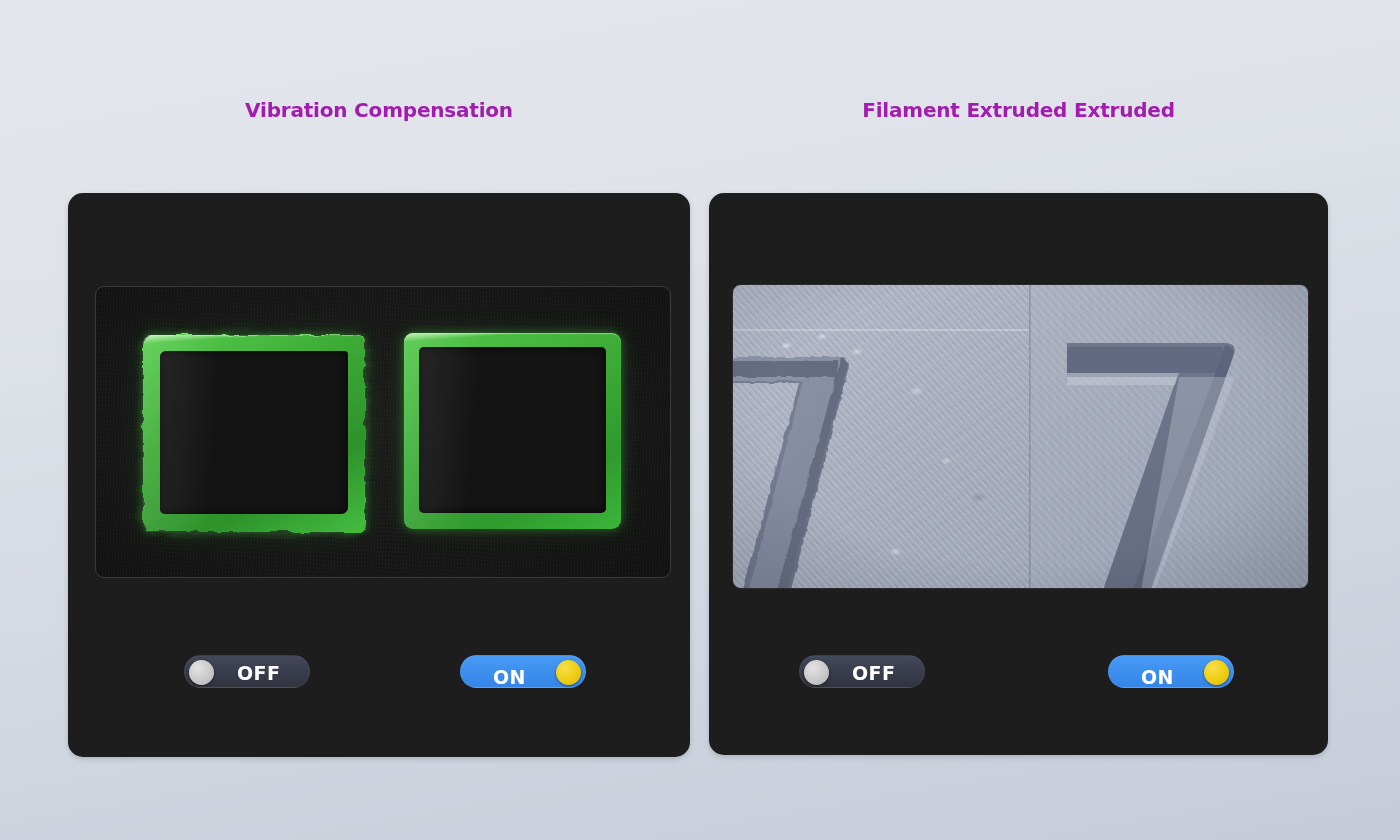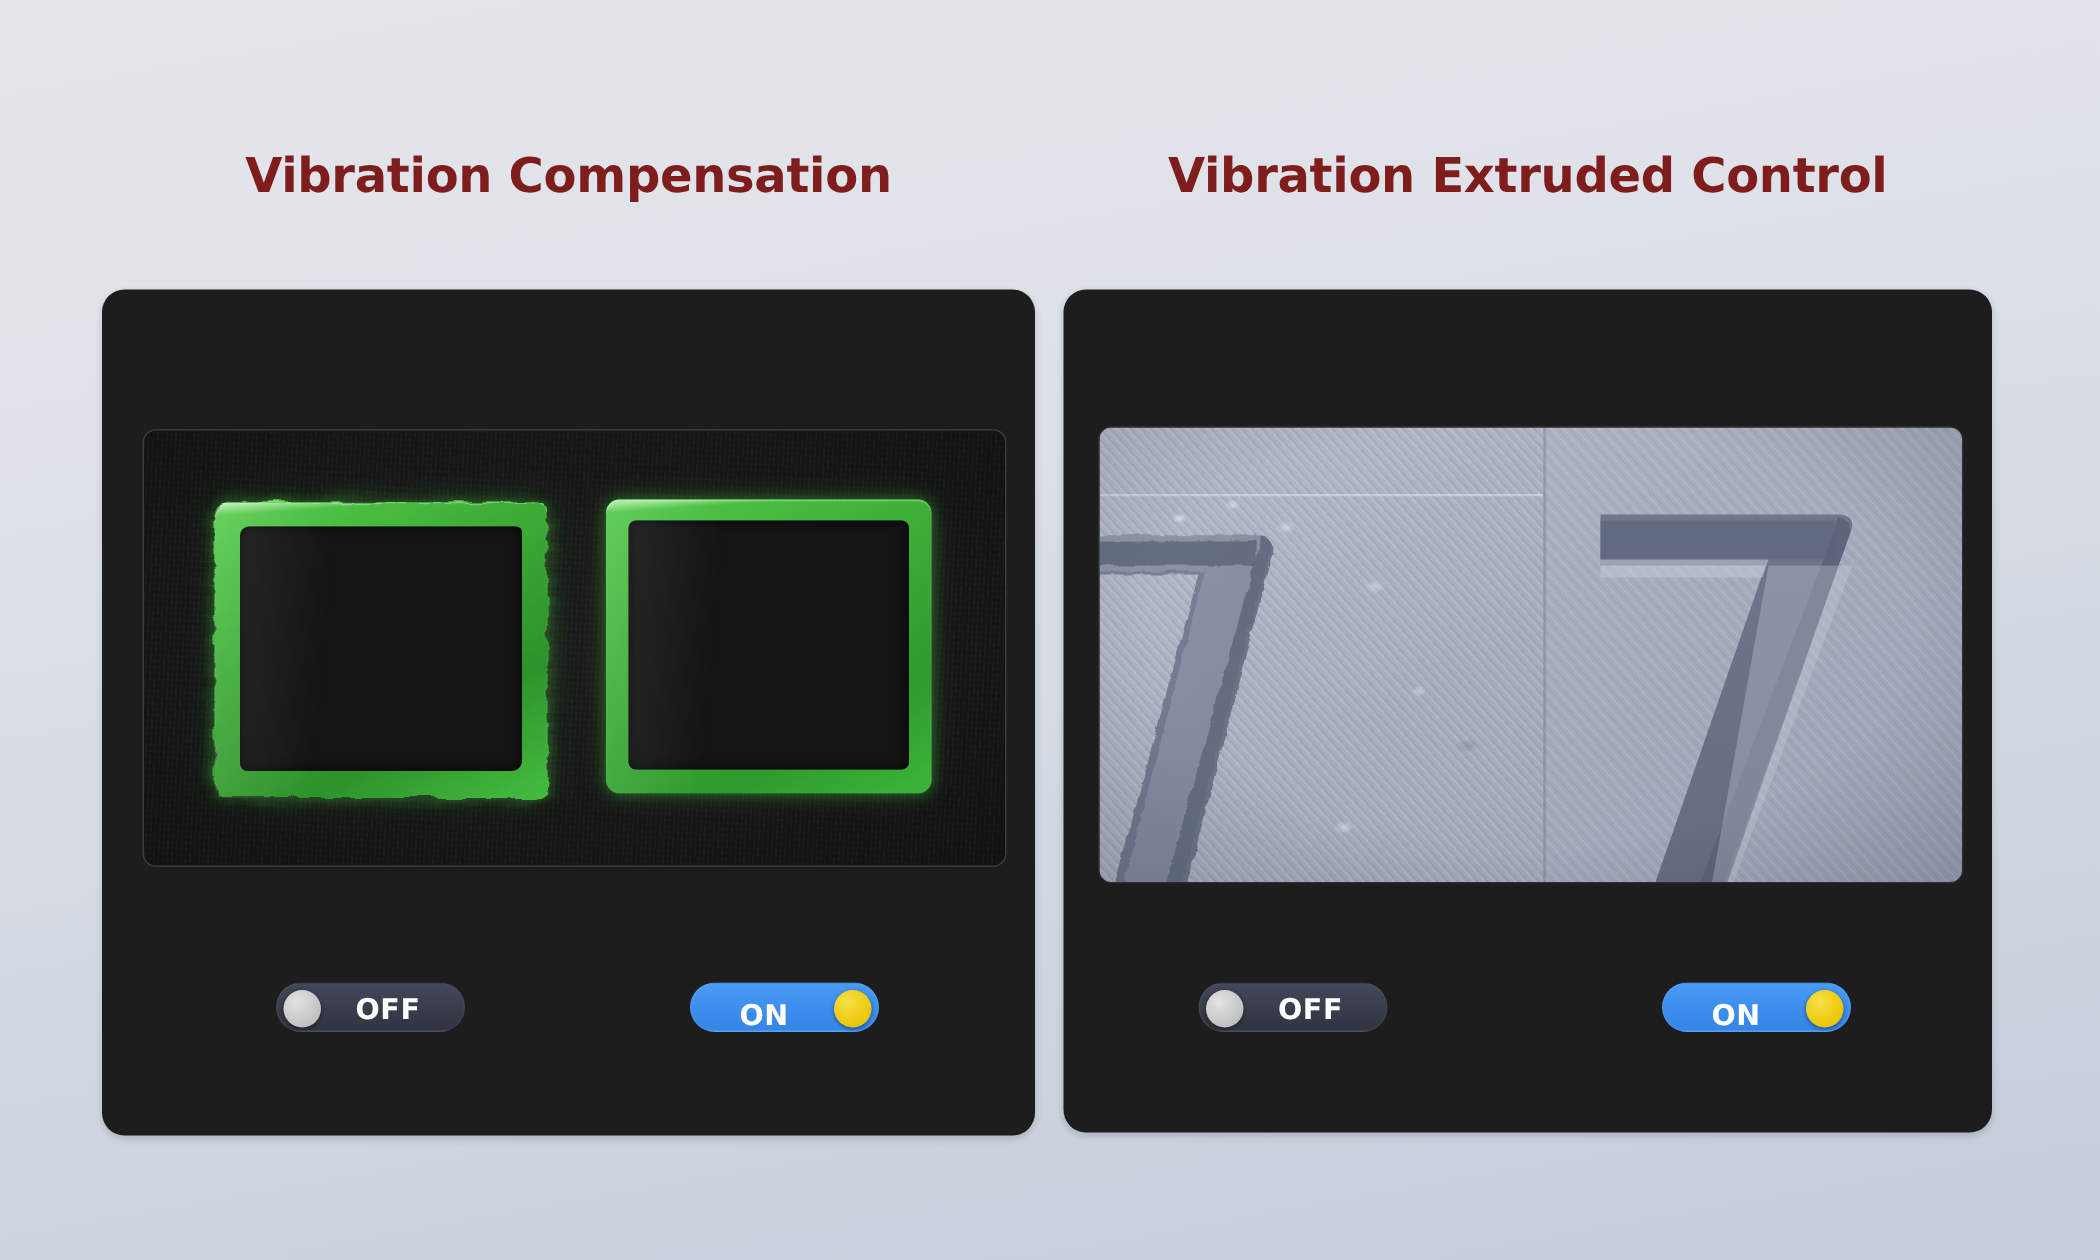--- a/index.html
+++ b/index.html
@@ -28,24 +28,24 @@
   }
   .column.left  { left: 68px;  width: 622px; }
   .column.right { left: 709px; width: 619px; }
 
   .section-title {
     position: absolute;
     top: 98px;
     left: 0;
     width: 100%;
     text-align: center;
-    font-size: 32px;
+    font-size: 20px;
     font-weight: 700;
     letter-spacing: -0.2px;
-    color: #7f1d1d;
+    color: #a21caf;
     font-family: "DejaVu Sans", "Liberation Sans", sans-serif;
   }
 
   .panel {
     position: absolute;
     top: 193px;
     left: 0;
     width: 100%;
     height: 564px;
     background: #1d1d1d;
@@ -306,21 +306,21 @@
           <span class="knob"></span>
           <span class="tlabel">ON</span>
         </div>
       </div>
 
     </div>
   </div>
 
   <div class="column right">
 
-    <div class="section-title">Vibration Extruded Control</div>
+    <div class="section-title">Filament Extruded Extruded</div>
 
     <div class="panel">
 
       <div class="media macro">
 
         <div class="macro-half h-left">
           <div class="layer-lines"></div>
           <div class="blobs"></div>
           <svg width="296" height="305" viewBox="0 0 296 305" style="position:absolute;left:0;top:0;">
             <defs>

